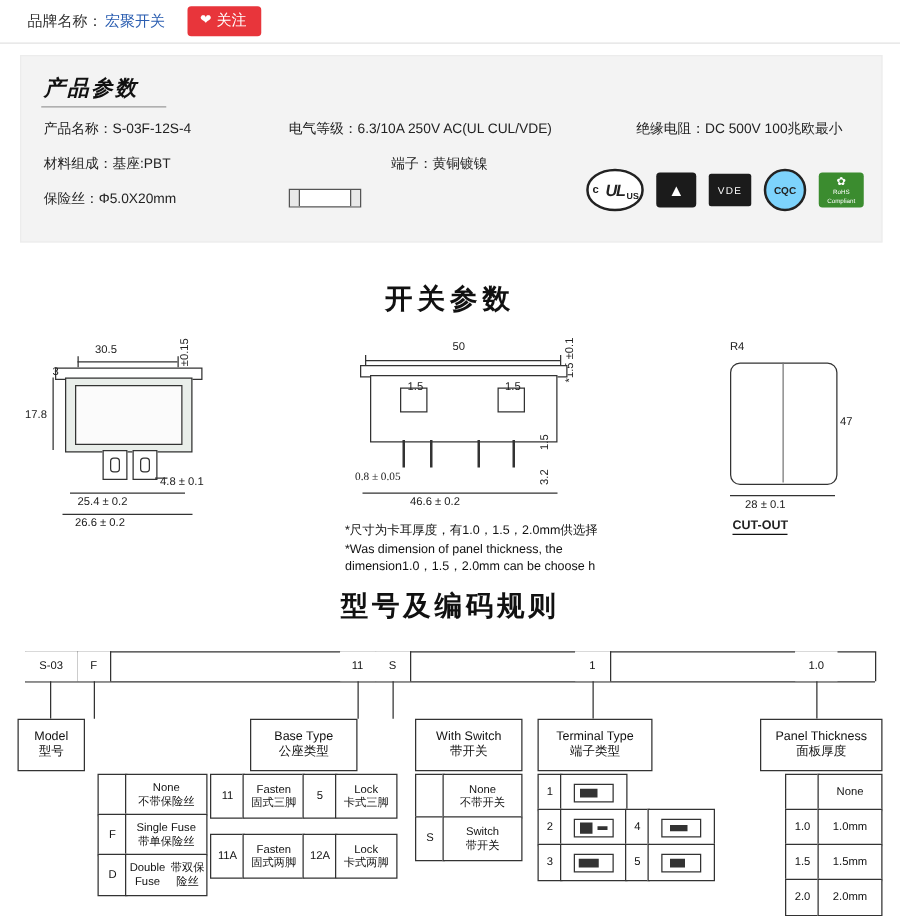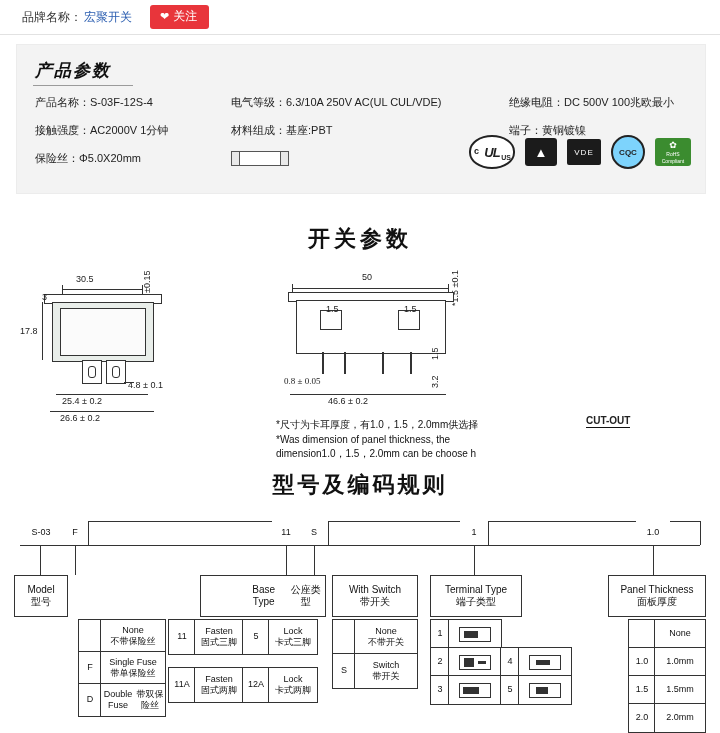--- a/index.html
+++ b/index.html
@@ -152,23 +152,20 @@
         </div>
         <div class="pcol2">
           <span class="lbl">电气等级：</span><span>6.3/10A  250V AC(UL CUL/VDE)</span>
         </div>
         <div class="pcol3">
           <span class="lbl">绝缘电阻：</span><span>DC 500V 100兆欧最小</span>
         </div>
       </div>
 
       <div class="param-row">
-        <div class="pcol1">
-          <span class="lbl">接触强度：</span><span>AC2000V 1分钟</span>
-        </div>
         <div class="pcol2">
           <span class="lbl">材料组成：</span><span>基座:PBT</span>
         </div>
         <div class="pcol3">
           <span class="lbl">端子：</span><span>黄铜镀镍</span>
         </div>
       </div>
 
       <div class="param-row">
         <div class="pcol1">
@@ -267,20 +264,28 @@
     <div class="ln vln" style="left:140px;top:88px;height:22px;width:2px;"></div>
 
     <div class="dim-txt" style="left:14px;top:112px;font-family:Liberation Serif, serif;">0.8 ± 0.05</div>
     <div class="dim-txt" style="left:160px;top:96px;transform:rotate(-90deg);transform-origin:left top;">1.5</div>
     <div class="dim-txt" style="left:160px;top:124px;transform:rotate(-90deg);transform-origin:left top;">3.2</div>
 
     <div class="ln hln" style="left:20px;top:130px;width:156px;"></div>
     <div class="dim-txt" style="left:58px;top:132px;">46.6 ± 0.2</div>
   </div>
 
+  <div class="draw" style="left:560px;top:264px;width:150px;height:170px;">
+    <div class="dim-txt" style="left:24px;top:8px;">R4</div>
+    <div class="box" style="left:24px;top:26px;width:84px;height:96px;border-radius:8px;"></div>
+    <div class="ln vln" style="left:66px;top:26px;height:96px;background:#777;"></div>
+    <div class="dim-txt" style="left:112px;top:68px;">47</div>
+    <div class="ln hln" style="left:24px;top:132px;width:84px;"></div>
+    <div class="dim-txt" style="left:36px;top:134px;">28 ± 0.1</div>
+  </div>
 
   <div class="cutout-label">CUT-OUT</div>
 
   <div class="notes">
     <div>*尺寸为卡耳厚度，有1.0，1.5，2.0mm供选择</div>
     <div>*Was dimension of panel thickness,  the</div>
     <div>  dimension1.0，1.5，2.0mm can be choose h</div>
   </div>
 
   <div class="sec-title" id="coding-title">型号及编码规则</div>
@@ -331,21 +336,21 @@
     <div class="cell" style="left:100px;top:146px;width:64px;height:32px;flex-direction:column;">
       <span>Single Fuse</span>
       <span>带单保险丝</span>
     </div>
     <div class="cell" style="left:78px;top:178px;width:22px;height:32px;">D</div>
     <div class="cell" style="left:100px;top:178px;width:64px;height:32px;flex-direction:row;">
       <span>Double Fuse</span>
       <span>带双保险丝</span>
     </div>
 
-    <div class="cell hdr" style="left:200px;top:70px;width:84px;height:40px;padding-left:40px;">
+    <div class="cell hdr" style="left:200px;top:70px;width:84px;height:40px;flex-direction:column;">
       <span>Base Type</span>
       <span>公座类型</span>
     </div>
     <div class="cell" style="left:168px;top:114px;width:26px;height:34px;">11</div>
     <div class="cell" style="left:194px;top:114px;width:48px;height:34px;flex-direction:column;">
       <span>Fasten</span>
       <span>固式三脚</span>
     </div>
     <div class="cell" style="left:242px;top:114px;width:26px;height:34px;">5</div>
     <div class="cell" style="left:268px;top:114px;width:48px;height:34px;flex-direction:column;">

